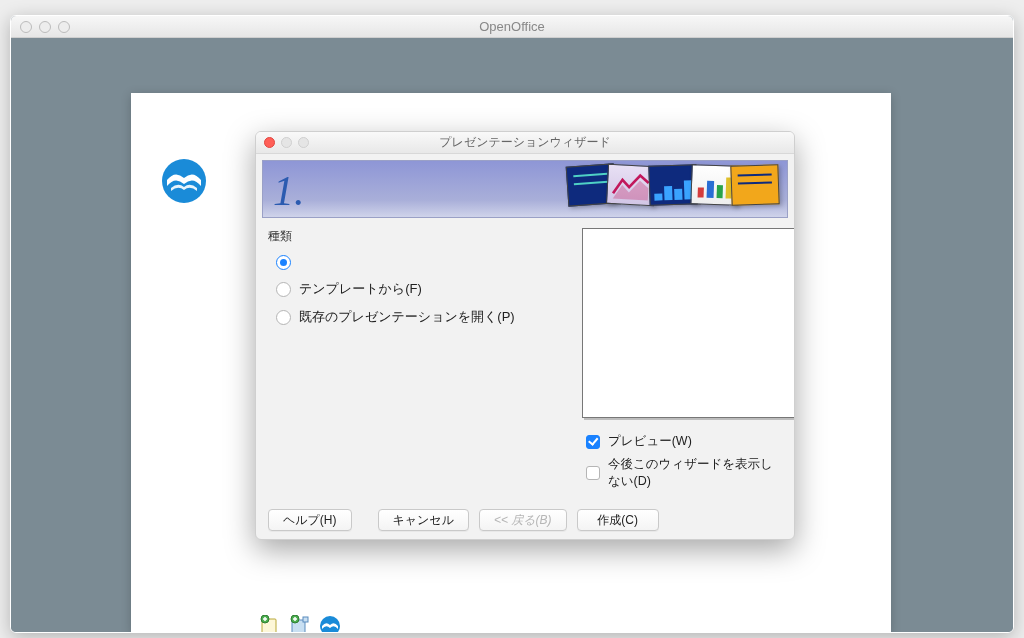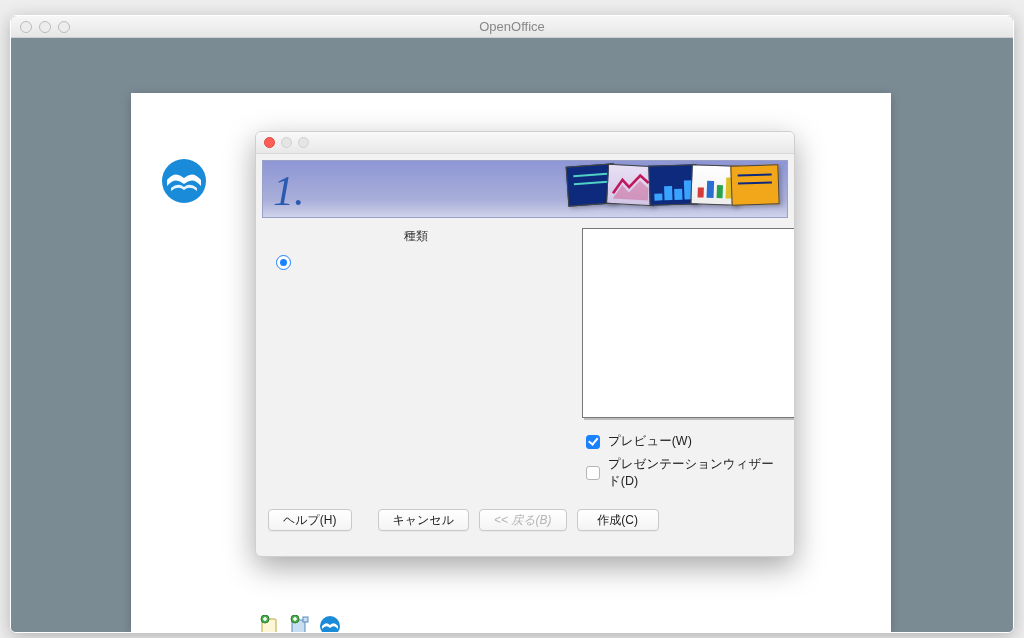--- a/index.html
+++ b/index.html
@@ -158,21 +158,21 @@
     .thumb.t4 .bars span:nth-child(3){height:50%;background:#2aa34a}
     .thumb.t4 .bars span:nth-child(4){height:80%;background:#e0c02a}
     .thumb.t5 .tl { position:absolute; inset:6px; }
     .thumb.t5 .tl::before,.thumb.t5 .tl::after { content:""; position:absolute; left:0; right:0; height:2px; background:#0e2a7d; }
     .thumb.t5 .tl::before{top:2px} .thumb.t5 .tl::after{top:10px}
 
     
     .dbody { padding: 10px 12px 8px 12px; display: flex; gap: 18px; }
     .leftcol { flex: 1; }
     .rightcol { width: 200px; }
-    .section-label { font-size: 12px; color: #333; margin-bottom: 6px; text-align: center; }
+    .section-label { font-size: 12px; color: #333; margin-bottom: 6px; }
     .radio-row {
       display: flex; align-items: center; gap: 8px;
       padding: 4px 0 6px 8px;
       font-size: 13px; color: #222;
     }
     .radio {
       width: 15px; height: 15px; border-radius: 50%;
       border: 1px solid #b5b5b5; background: #fff;
       display: inline-flex; align-items: center; justify-content: center;
       flex-shrink: 0;
@@ -194,21 +194,21 @@
       border:1px solid #b5b5b5; background:#fff;
       display:inline-flex; align-items:center; justify-content:center;
       flex-shrink:0;
     }
     .cbox.checked { background:#1a82ff; border-color:#1a82ff; }
     .cbox.checked::after { content:""; width:4px; height:7px; border:solid #fff; border-width:0 2px 2px 0; transform: rotate(40deg) translate(-0.5px,-1px); }
 
     
     .btnbar {
       display:flex; gap:10px;
-      padding: 8px 12px 25px 12px;
+      padding: 8px 12px 8px 12px;
       align-items: center;
     }
     .btnbar .spacer { flex: 0 0 6px; }
     .btn {
       height: 22px;
       padding: 0 14px;
       border-radius: 4px;
       border: 1px solid #c9c9c9;
       background: linear-gradient(#ffffff,#f4f4f4);
       font-size: 12px; color: #222;
@@ -279,20 +279,21 @@
           </div>
         </div>
 
         <div class="dialog">
           <div class="dialog-titlebar">
             <div class="dtraf">
               <div class="dclose"></div>
               <div class="ddisabled"></div>
               <div class="ddisabled"></div>
             </div>
+            <div class="dialog-title">プレゼンテーションウィザード</div>
           </div>
 
           <div class="banner">
             <div class="num">1.</div>
             <div class="thumbs">
               <div class="thumb t1">
                   <div class="lines"></div>
                 </div>
               <div class="thumb t2">
                 <svg viewBox="0 0 48 40">
@@ -321,33 +322,41 @@
                 </div>
             </div>
           </div>
 
           <div class="dbody">
             <div class="leftcol">
               <div class="section-label">種類</div>
 
               <div class="radio-row">
                 <span class="radio checked"></span>
+              </div>
+              <div class="radio-row">
+                <span class="radio"></span>
+                <span>テンプレートから(F)</span>
+              </div>
+              <div class="radio-row">
+                <span class="radio"></span>
+                <span>既存のプレゼンテーションを開く(P)</span>
               </div>
             </div>
 
             <div class="rightcol">
               <div class="preview-box"></div>
               <div class="checks">
                 <div class="check-row">
                   <span class="cbox checked"></span>
                   <span>プレビュー(W)</span>
                 </div>
                 <div class="check-row">
                   <span class="cbox"></span>
-                  <span>プレゼンテーションウィザード(D)</span>
+                  <span>今後このウィザードを表示しない(D)</span>
                 </div>
               </div>
             </div>
           </div>
 
           <div class="btnbar">
             <div class="btn">
                 <span>ヘルプ(H)</span>
               </div>
             <div class="spacer"></div>

